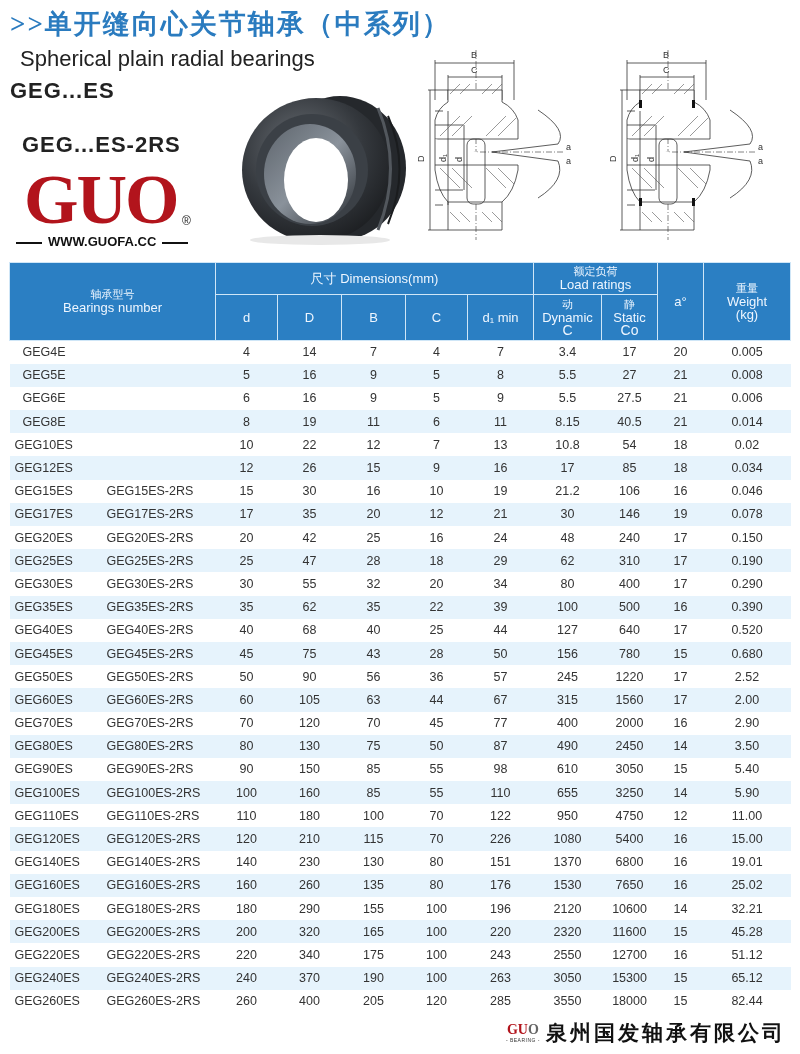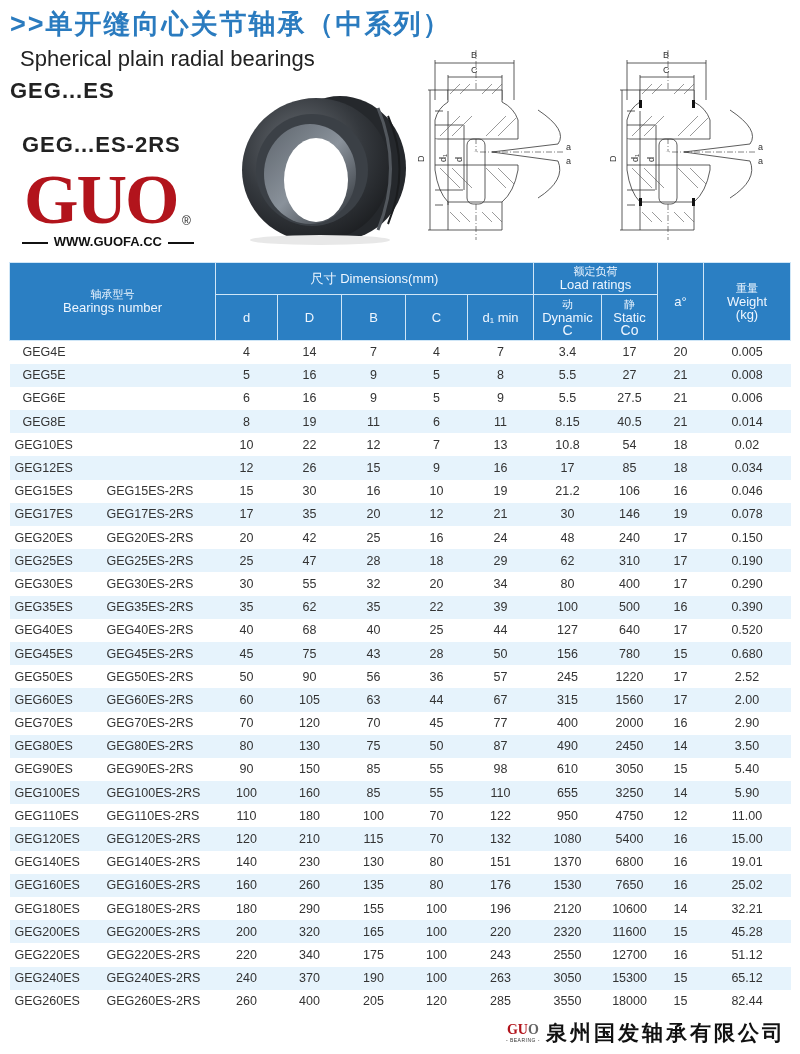--- a/index.html
+++ b/index.html
@@ -1,27 +1,27 @@
 <!DOCTYPE html>
 <html><head>
 <meta charset="utf-8">
 <style>
   * { box-sizing: border-box; margin: 0; padding: 0; }
   html, body { width: 800px; height: 1054px; background: #ffffff; overflow: hidden; }
   body { font-family: "Liberation Sans", "DejaVu Sans", sans-serif; color: #333; position: relative; }
 
-  .title-cn { position: absolute; left: 10px; top: 6px; font-size: 27px; font-weight: bold; color: #2a7bbf; letter-spacing: 2px; font-family: Liberation Sans, sans-serif; }
+  .title-cn { position: absolute; left: 10px; top: 6px; font-size: 27px; font-weight: bold; color: #2a7bbf; letter-spacing: 2px; font-family: Liberation Serif, serif; }
   .title-en { position: absolute; left: 20px; top: 46px; font-size: 22px; color: #222; }
   .model1 { position: absolute; left: 10px; top: 78px; font-size: 22px; font-weight: bold; color: #222; letter-spacing: 1px; }
   .model2 { position: absolute; left: 22px; top: 132px; font-size: 22px; font-weight: bold; color: #222; letter-spacing: 1px; }
 
   .logo { position: absolute; left: 10px; top: 162px; width: 190px; height: 92px; }
   .logo-text { position: absolute; left: 14px; top: 0; font-family: "Liberation Serif", "DejaVu Serif", serif; font-size: 70px; font-weight: bold; color: #b2141c; letter-spacing: -2px; line-height: 76px; }
   .logo-reg { position: absolute; left: 172px; top: 52px; font-size: 12px; color: #222; }
-  .logo-url { position: absolute; left: 0; top: 72px; width: 190px; font-size: 13px; font-weight: bold; color: #111; text-align: right; }
+  .logo-url { position: absolute; left: 0; top: 72px; width: 190px; font-size: 13px; font-weight: bold; color: #111; text-align: left; }
   .logo-url::before, .logo-url::after { content: ""; display: inline-block; width: 26px; height: 2px; background: #111; vertical-align: middle; margin: 0 6px; }
 
   .photo { position: absolute; left: 228px; top: 88px; width: 190px; height: 160px; }
 
   .drawing { position: absolute; top: 40px; width: 185px; height: 205px; }
 
   table.spec { position: absolute; left: 9px; top: 262px; width: 781px; border-collapse: collapse; table-layout: fixed; }
   table.spec th { background: #2b7fc3; color: #eef6ff; font-weight: normal; font-size: 12px; border: 1px solid #cfe6f7; text-align: center; line-height: 13px; }
   table.spec th .cn { font-size: 11px; display: block; }
   table.spec td { font-size: 12.5px; color: #333; height: 23.2px; text-align: center; padding: 0; }
@@ -520,21 +520,21 @@
         <td>12</td>
         <td>11.00</td>
       </tr>
       <tr class="alt">
         <td class="m1">GEG120ES</td>
         <td class="m2">GEG120ES-2RS</td>
         <td>120</td>
         <td>210</td>
         <td>115</td>
         <td>70</td>
-        <td>132</td>
+        <td>226</td>
         <td>1080</td>
         <td>5400</td>
         <td>16</td>
         <td>15.00</td>
       </tr>
       <tr>
         <td class="m1">GEG140ES</td>
         <td class="m2">GEG140ES-2RS</td>
         <td>140</td>
         <td>230</td>

